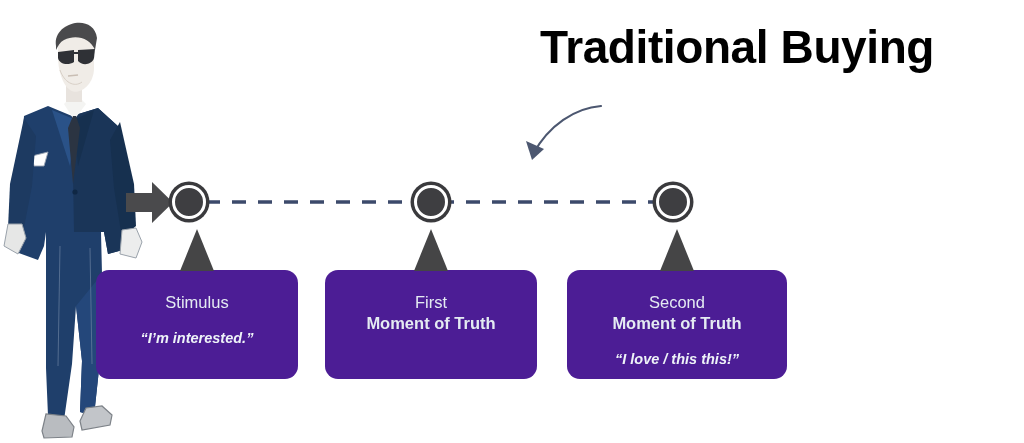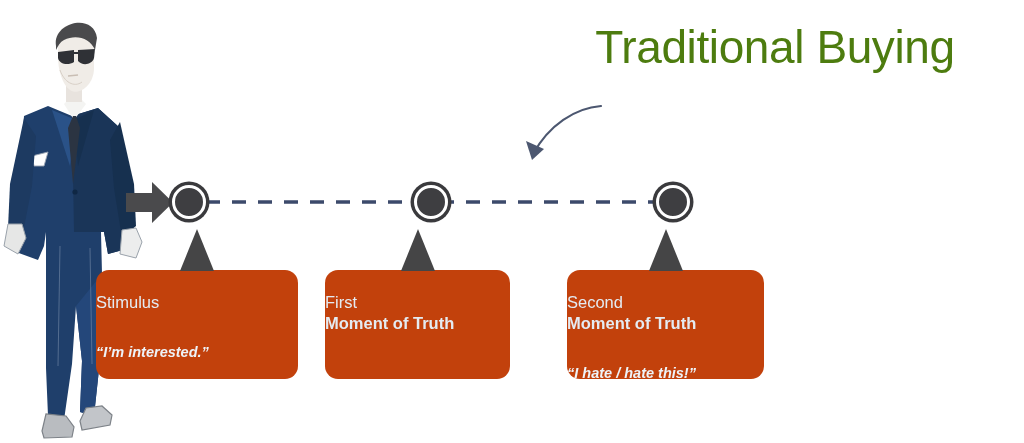--- a/index.html
+++ b/index.html
@@ -10,25 +10,25 @@
     font-family: "Liberation Sans", sans-serif;
     background: #ffffff;
   }
   #stage { position: absolute; inset: 0; }
 
   
   .title {
     position: absolute;
     right: 14px; top: 18px;
     width: 470px;
-    text-align: center;
+    text-align: left;
     font-size: 46px;
     line-height: 58px;
-    font-weight: 400;
-    color: #4d7c0f;
+    font-weight: 700;
+    color: #000000;
     letter-spacing: -0.4px;
     white-space: nowrap;
   }
   .title .line { display: block; }
 
   
   .curve-arrow {
     position: absolute;
     left: 505px; top: 92px;
     width: 100px; height: 82px;
@@ -60,24 +60,24 @@
     box-shadow: 0 0 0 3.5px #3a3a3d;
     top: 185px;
   }
   .node.n1 { left: 172px; }
   .node.n2 { left: 414px; }
   .node.n3 { left: 656px; }
 
   
   .callout {
     position: absolute;
-    background: #c2410c;
+    background: #4c1d95;
     border-radius: 13px;
     color: #e9eef3;
-    text-align: left;
+    text-align: center;
     top: 270px;
     height: 109px;
   }
   .callout .pointer {
     position: absolute;
     top: -41px;
     left: 50%;
     margin-left: -17px;
     width: 0; height: 0;
     border-left: 17px solid transparent;
@@ -86,30 +86,30 @@
   }
   .callout .heading {
     margin-top: 22px;
     font-size: 16.5px;
     line-height: 21px;
     font-weight: 400;
     color: #e4ebf2;
   }
   .callout .heading .l2 { display: block; font-weight: bold; }
   .callout .quote {
-    margin-top: 31px;
+    margin-top: 17px;
     font-size: 14.5px;
     font-style: italic;
     font-weight: 700;
     color: #eef3f8;
   }
 
   .callout.c1 { left: 96px;  width: 202px; }
-  .callout.c2 { left: 325px; width: 185px; }
-  .callout.c3 { left: 567px; width: 197px; }
+  .callout.c2 { left: 325px; width: 212px; }
+  .callout.c3 { left: 567px; width: 220px; }
 </style>
 </head>
 <body>
 
 <div id="stage">
 
   <div class="title">
     <span class="line">Traditional Buying</span>
   </div>
 
@@ -199,16 +199,16 @@
       <span class="l2">Moment of Truth</span>
     </div>
   </div>
 
   <div class="callout c3">
     <div class="pointer"></div>
     <div class="heading">
       <span>Second</span>
       <span class="l2">Moment of Truth</span>
     </div>
-    <div class="quote">“I hate / hate this!”</div>
+    <div class="quote">“I love / this this!”</div>
   </div>
 
 </div>
 
 </body></html>

